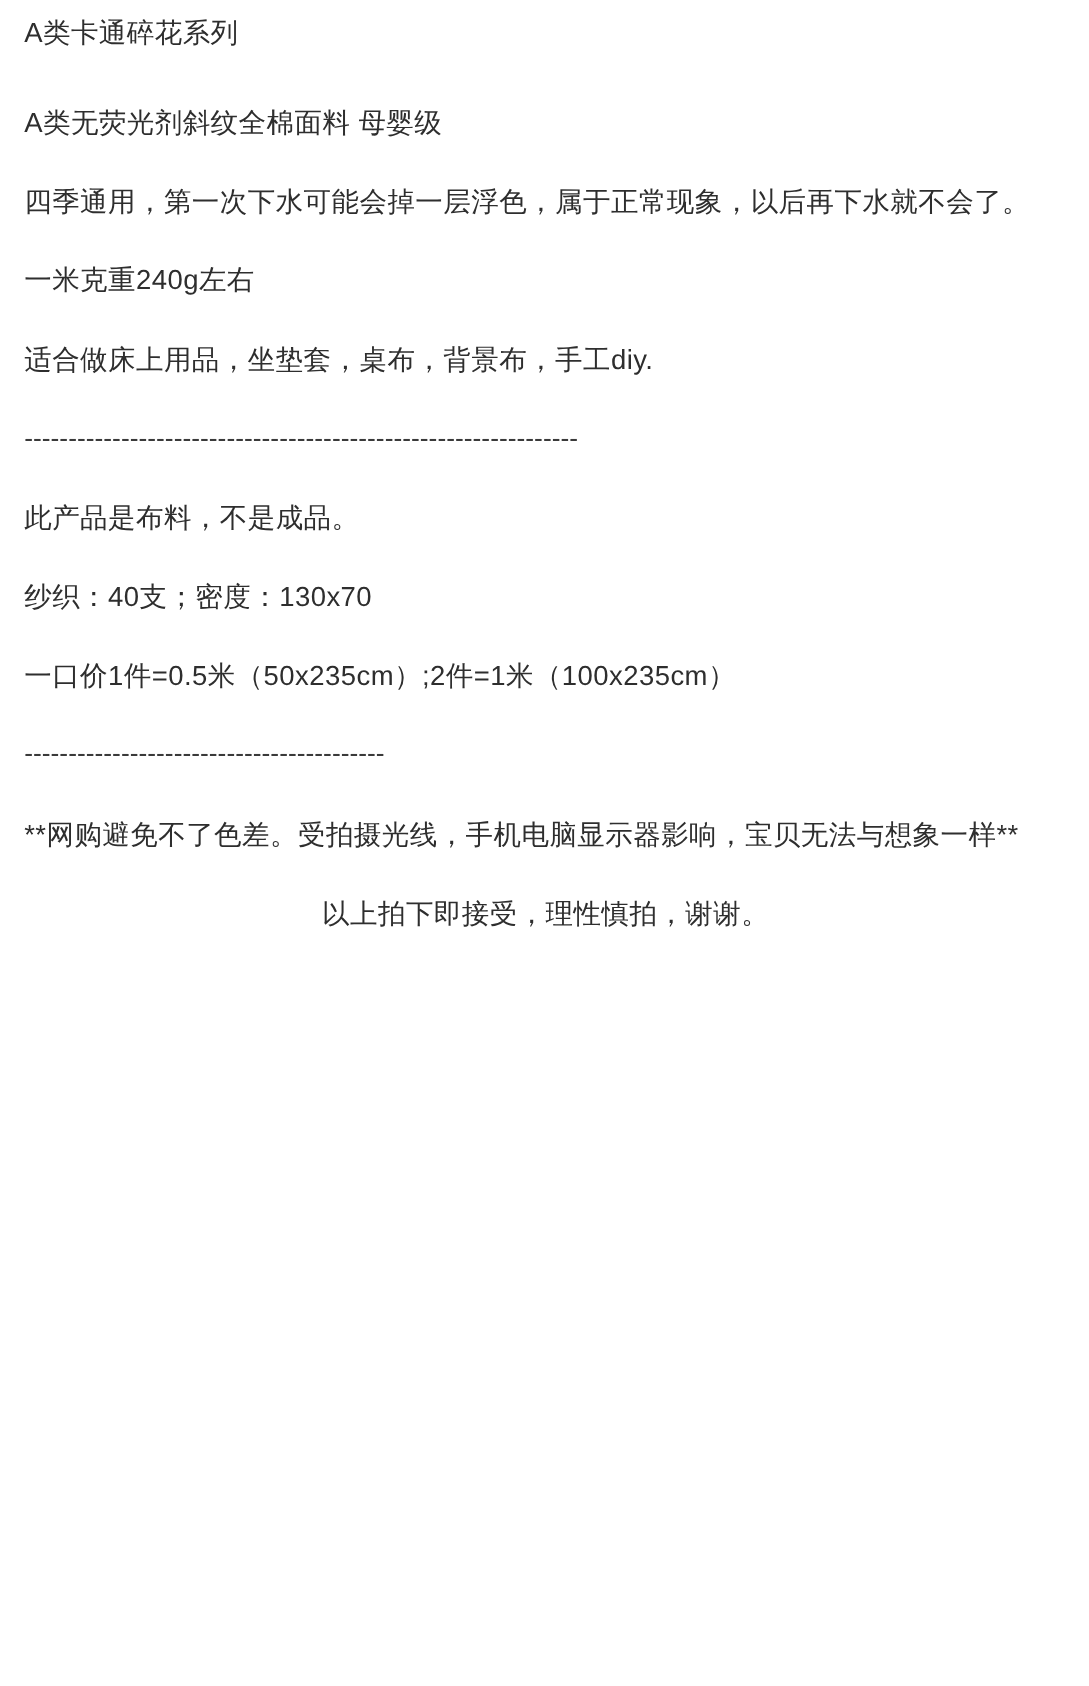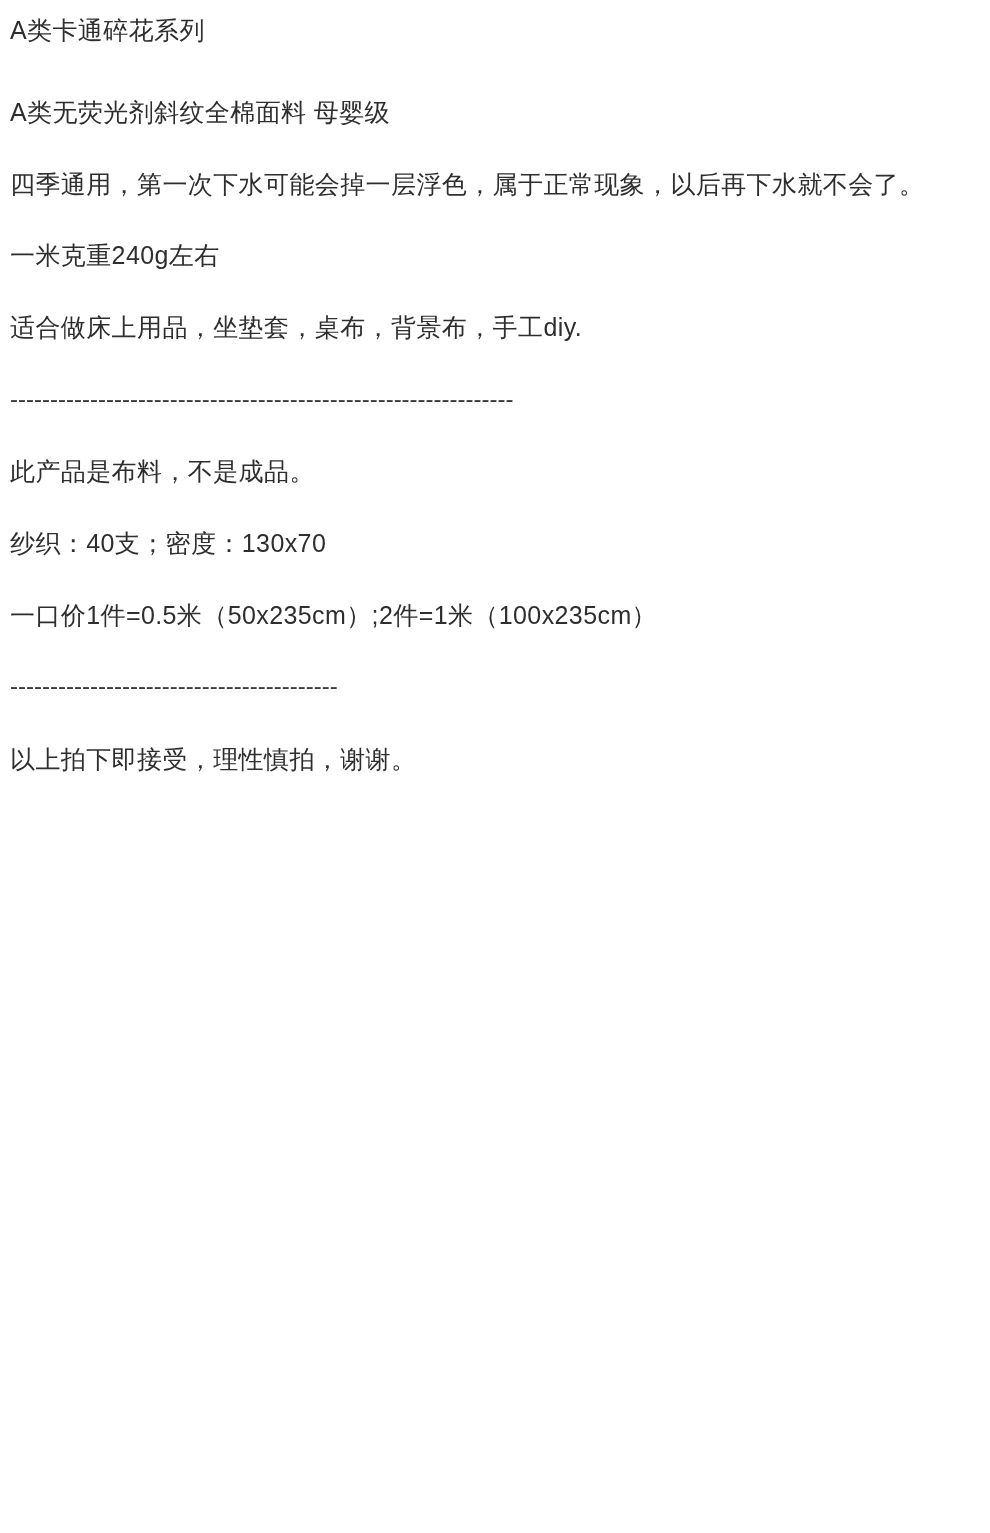--- a/index.html
+++ b/index.html
@@ -18,35 +18,36 @@
     min-height: 1533px;
     box-sizing: border-box;
     padding: 14px 20px 20px 6px;
     background: #ffffff;
   }
   .line {
     font-size: 25px;
     line-height: 1.35;
     letter-spacing: 0.4px;
     color: #2e2e2e;
-    margin: 0 0 38px 4px;
+    margin: 0 0 38px 16px;
     white-space: pre-wrap;
     word-break: break-word;
   }
   .line.divider {
     color: #3a3a3a;
     letter-spacing: 0px;
     font-size: 24px;
     margin-bottom: 40px;
   }
   .line.first {
     margin-bottom: 48px;
   }
   .line.tight {
     margin-bottom: 36px;
+    text-align: center;
   }
 </style>
 </head>
 <body>
 
 <div class="page">
 
   <p class="line first">A类卡通碎花系列</p>
   <p class="line">A类无荧光剂斜纹全棉面料 母婴级</p>
   <p class="line">四季通用，第一次下水可能会掉一层浮色，属于正常现象，以后再下水就不会了。</p>
@@ -54,15 +55,16 @@
   <p class="line">适合做床上用品，坐垫套，桌布，背景布，手工diy.</p>
 
   <p class="line divider">---------------------------------------------------------------</p>
 
   <p class="line">此产品是布料，不是成品。</p>
   <p class="line">纱织：40支；密度：130x70</p>
   <p class="line">一口价1件=0.5米（50x235cm）;2件=1米（100x235cm）</p>
 
   <p class="line divider">-----------------------------------------</p>
 
+  <p class="line">**网购避免不了色差。受拍摄光线，手机电脑显示器影响，宝贝无法与想象一样**</p>
   <p class="line tight">以上拍下即接受，理性慎拍，谢谢。</p>
 
 </div>
 
 </body></html>

